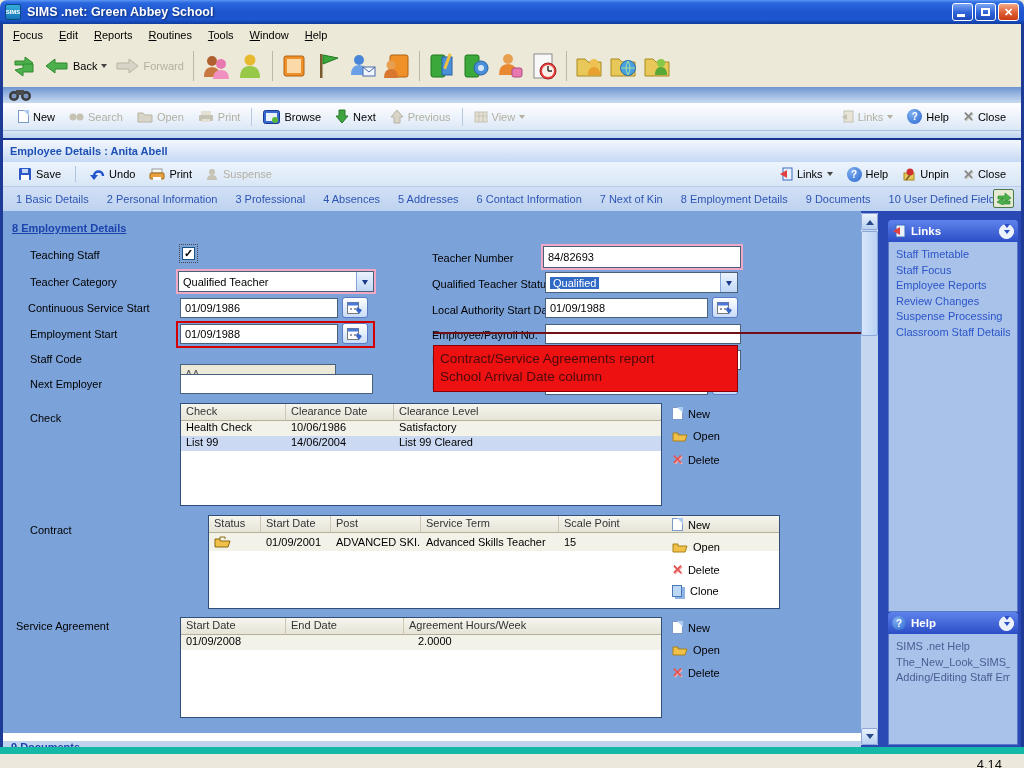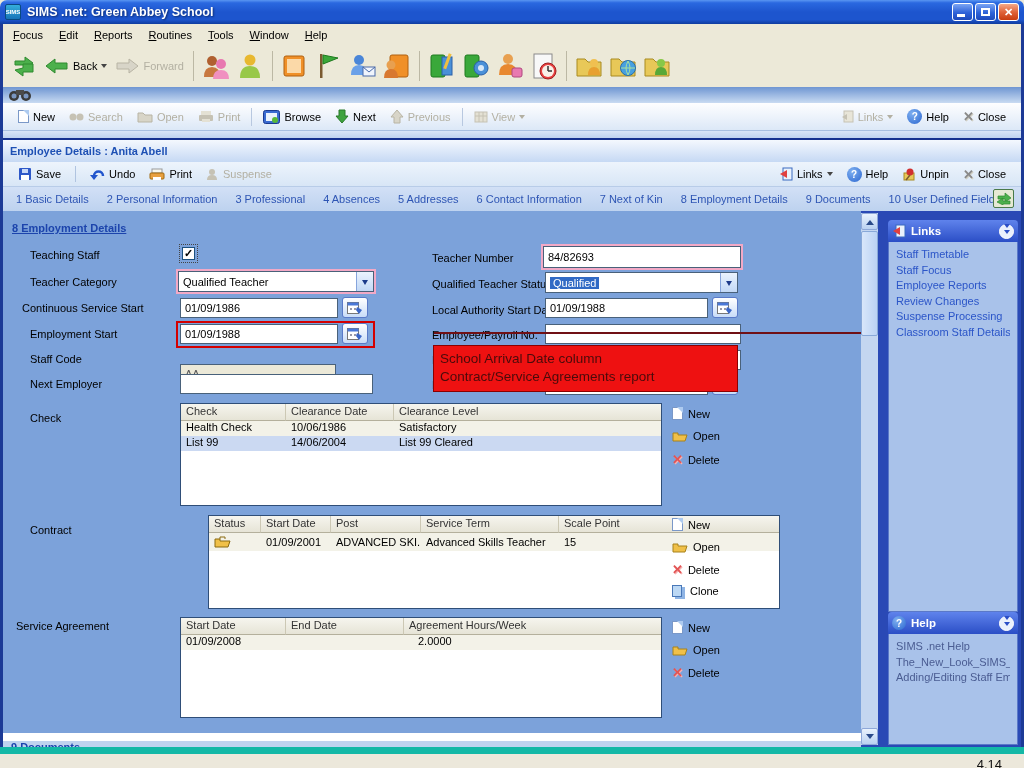--- a/index.html
+++ b/index.html
@@ -456,21 +456,21 @@
       <span class="flabel" style="left:27px;top:65px;">Teacher Category</span>
       <div class="pink-wrap" style="left:173px;top:58px;width:200px;height:25px;">
         <div class="combo" style="position:relative;left:0;top:0;width:196px;">
           <span class="ctext">Qualified Teacher</span>
           <span class="combo-btn">
               <span class="combo-arrow"></span>
             </span>
         </div>
       </div>
 
-      <span class="flabel" style="left:19px;top:91px;">Continuous Service Start</span>
+      <span class="flabel" style="left:25px;top:91px;">Continuous Service Start</span>
       <input class="finput" style="left: 177px; top: 87px; width: 158px;" value="01/09/1986">
       <span class="cal-btn" style="left:339px;top:86px;">
         <svg width="16" height="14">
             <rect x="0.5" y="1.5" width="11" height="11" fill="#fff" stroke="#777"></rect>
             <rect x="0.5" y="1.5" width="11" height="3" fill="#4A78D8"></rect>
             <rect x="3" y="7" width="2" height="2" fill="#99A"></rect>
             <rect x="7" y="7" width="2" height="2" fill="#99A"></rect>
             <path d="M10 6 L15 9 L12 13 L9 9 Z" fill="#3A66C8"></path>
           </svg>
       </span>
@@ -532,22 +532,22 @@
         <svg width="16" height="14">
             <rect x="0.5" y="1.5" width="11" height="11" fill="#fff" stroke="#777"></rect>
             <rect x="0.5" y="1.5" width="11" height="3" fill="#4A78D8"></rect>
             <rect x="3" y="7" width="2" height="2" fill="#99A"></rect>
             <rect x="7" y="7" width="2" height="2" fill="#99A"></rect>
             <path d="M10 6 L15 9 L12 13 L9 9 Z" fill="#3A66C8"></path>
           </svg>
       </span>
 
       <div id="annotation-box">
+        <div>Contract/Service Agreements report</div>
         <div>School Arrival Date column</div>
-        <div>Contract/Service Agreements report</div>
       </div>
 
       <span class="flabel" style="left:27px;top:201px;">Check</span>
       <div class="grid" style="left:177px;top:192px;width:482px;height:103px;">
         <div class="grid-head">
           <span class="gh-cell" style="width:105px;">Check</span>
           <span class="gh-cell" style="width:108px;">Clearance Date</span>
           <span class="gh-cell" style="flex:1;border-right:none;">Clearance Level</span>
         </div>
         <div class="grid-row row-cream">

